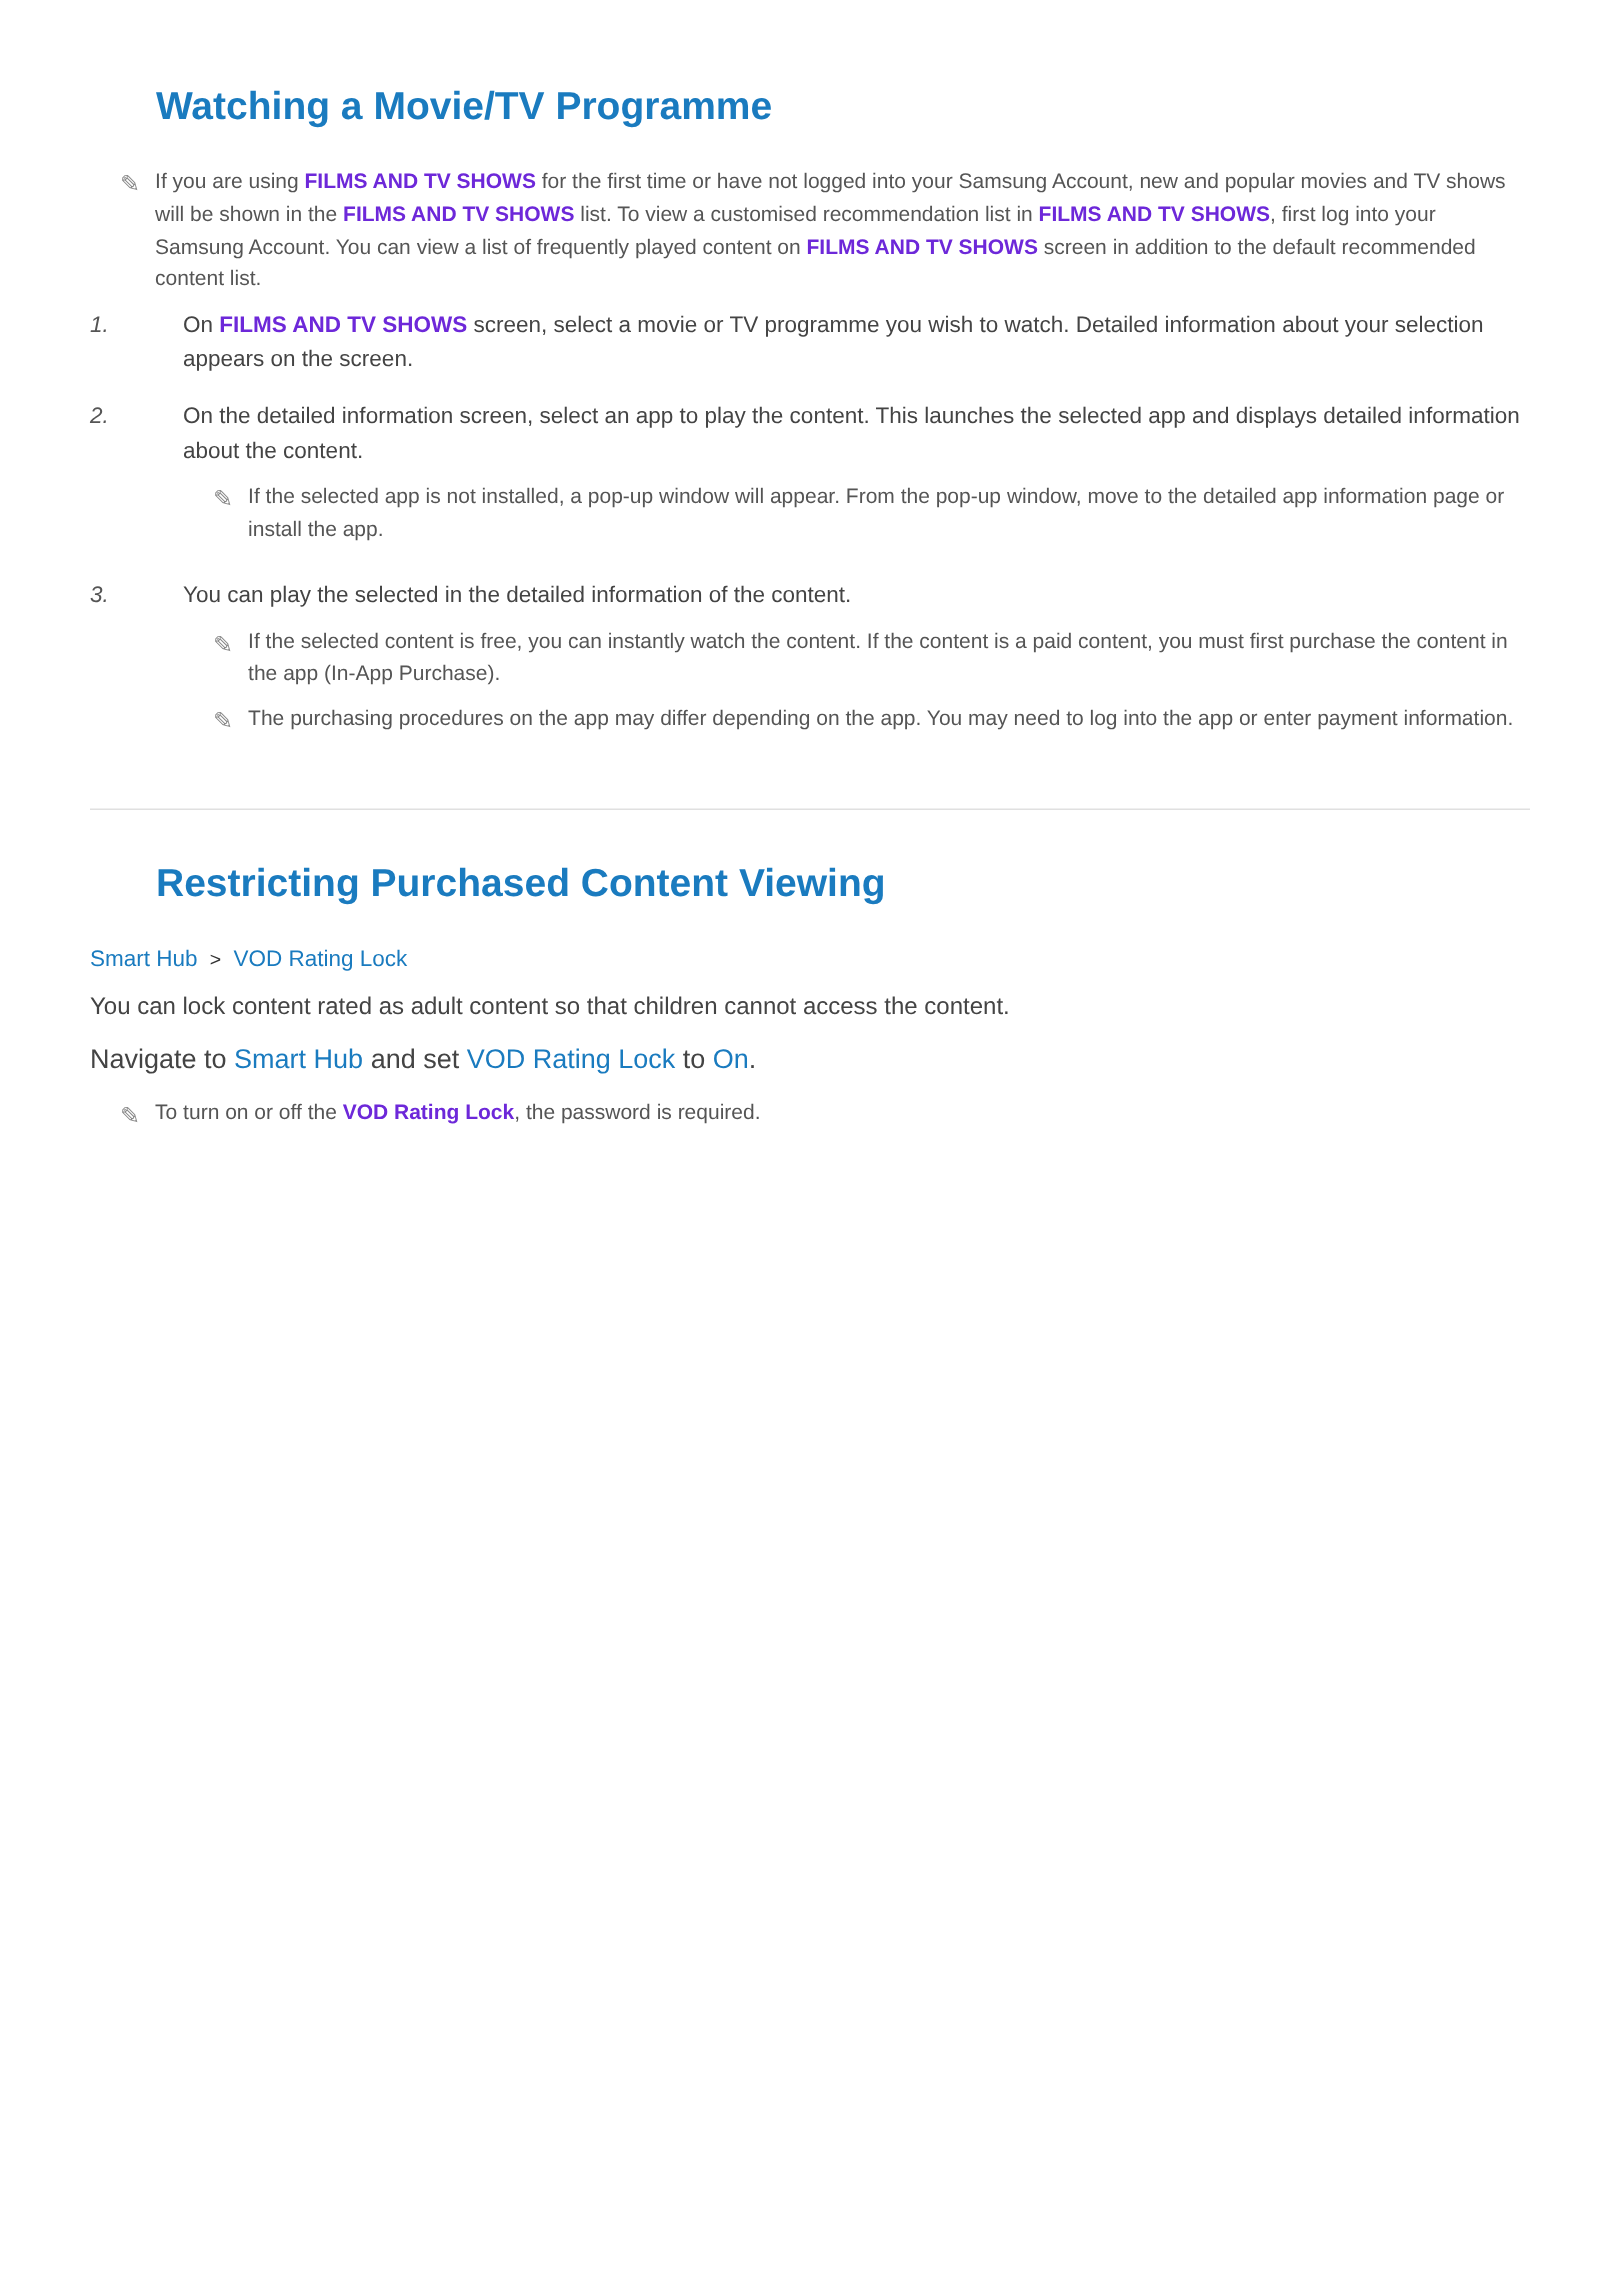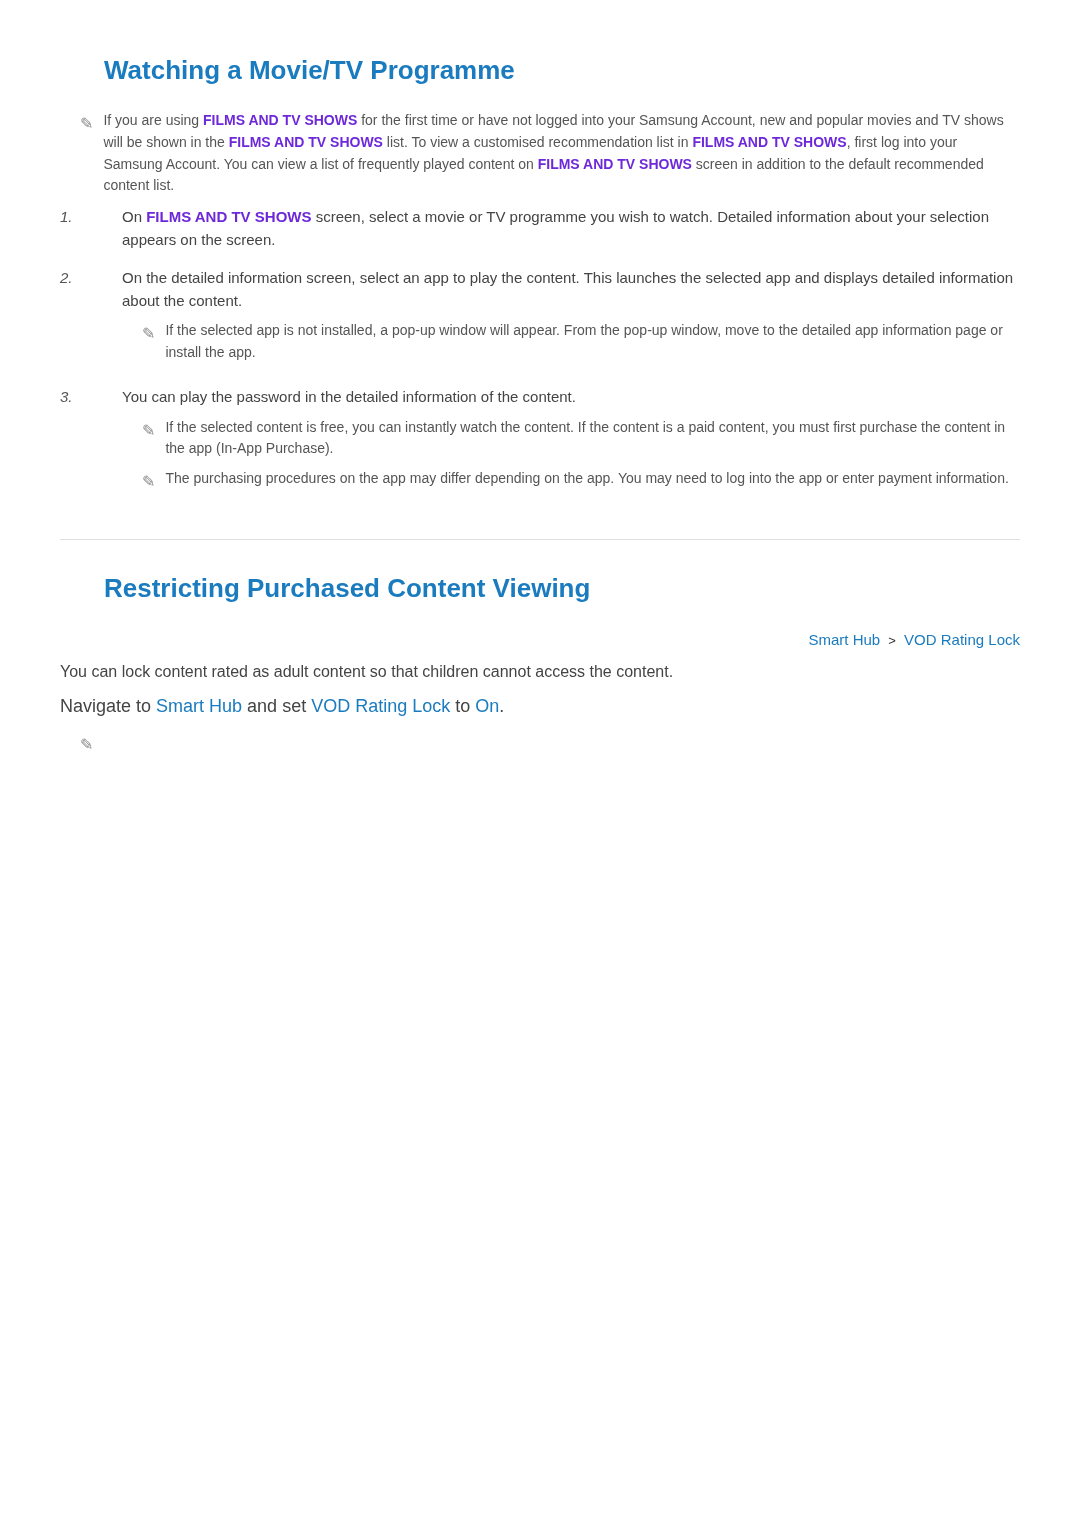--- a/index.html
+++ b/index.html
@@ -99,21 +99,20 @@
     }
 
     .sub-notes {
       margin-top: 8px;
     }
 
     .breadcrumb-nav {
       font-size: 15px;
       color: #1a7bbf;
       margin-bottom: 8px;
-      text-align: right;
     }
 
     .breadcrumb-sep {
       color: #333333;
       margin: 0 4px;
       font-size: 13px;
     }
 
     .body-text {
       font-size: 16px;
@@ -158,21 +157,21 @@
           <span class="note-icon">✎</span>
           <span class="note-text">If the selected app is not installed, a pop-up window will appear. From the pop-up window, move to the detailed app information page or install the app.</span>
         </div>
       </div>
     </div>
   </li>
 
   <li>
     <span class="list-number">3.</span>
     <div class="list-content">
-      <span>You can play the password in the detailed information of the content.</span>
+      <span>You can play the selected in the detailed information of the content.</span>
       <div class="sub-notes">
         <div class="note-block">
           <span class="note-icon">✎</span>
           <span class="note-text">If the selected content is free, you can instantly watch the content. If the content is a paid content, you must first purchase the content in the app (In-App Purchase).</span>
         </div>
         <div class="note-block">
           <span class="note-icon">✎</span>
           <span class="note-text">The purchasing procedures on the app may differ depending on the app. You may need to log into the app or enter payment information.</span>
         </div>
       </div>
@@ -192,13 +191,16 @@
 </div>
 
 <p class="body-text">You can lock content rated as adult content so that children cannot access the content.</p>
 
 <p class="navigate-text">
   <span>Navigate to </span><span class="link-blue-normal">Smart Hub</span><span> and set </span><span class="link-blue-normal">VOD Rating Lock</span><span> to </span><span class="link-blue-normal">On</span><span>.</span>
 </p>
 
 <div class="note-block">
   <span class="note-icon">✎</span>
+  <span class="note-text">
+    <span>To turn on or off the </span><span class="highlight link-blue">VOD Rating Lock</span><span>, the password is required.</span>
+  </span>
 </div>
 
 </body></html>

